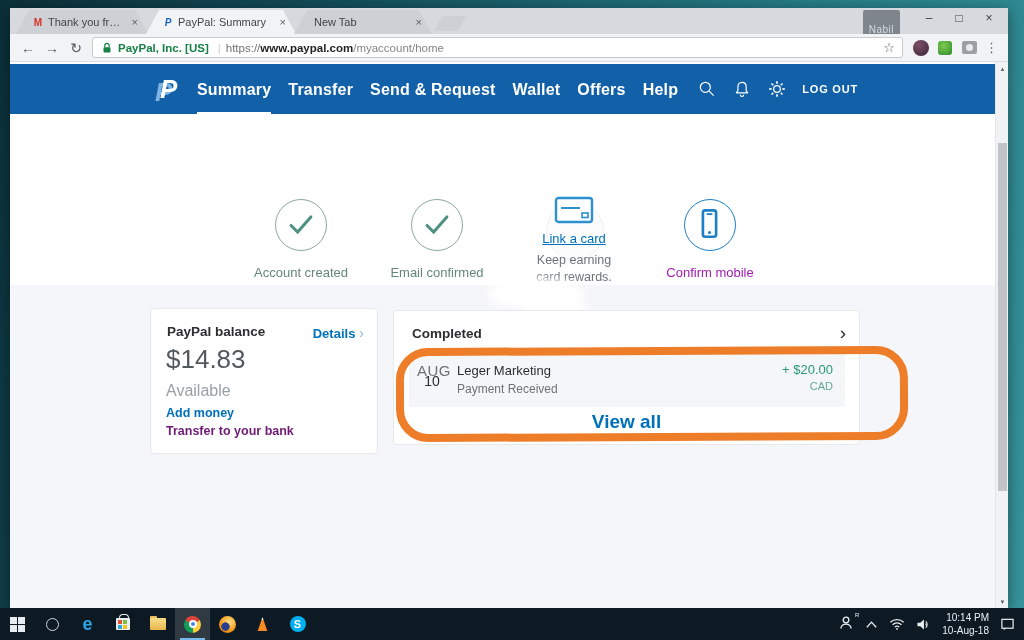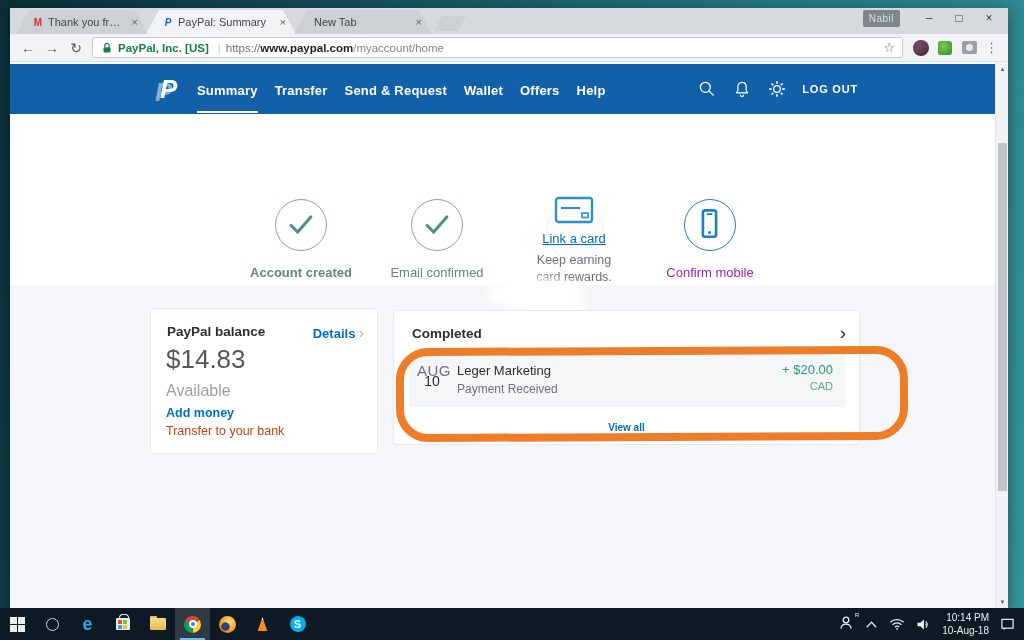--- a/index.html
+++ b/index.html
@@ -5,21 +5,21 @@
   * { margin:0; padding:0; box-sizing:border-box; }
   body { font-family:"Liberation Sans", sans-serif; }
   .screen { position:relative; width:1024px; height:640px; overflow:hidden;
             background:linear-gradient(105deg,#0b303a 0%,#14505c 30%,#257a84 65%,#37959d 100%); }
 
   
   .bwindow { position:absolute; left:10px; top:8px; width:998px; height:600px;
              background:#d6d9dd; box-shadow:0 3px 14px rgba(0,0,0,.45); }
   .titlebar { position:relative; height:26px; }
   .profile-badge { position:absolute; top:2px; right:108px; font-size:10px; color:#d8dde0;
-                   background:rgba(55,65,72,.55); padding:3px 6px; border-radius:2px; letter-spacing:.5px; }
+                   background:rgba(55,65,72,.55); padding:14px 6px; border-radius:2px; letter-spacing:.5px; }
   .win-controls { position:absolute; top:0; right:4px; display:flex; }
   .win-btn { width:30px; height:20px; display:flex; align-items:center; justify-content:center;
              color:#3f4447; font-size:12px; line-height:1; cursor:default; }
   .tab { position:absolute; bottom:0; height:24px; display:flex; align-items:center; padding:0 8px 0 16px;
          clip-path:polygon(0 100%, 13px 0, calc(100% - 13px) 0, 100% 100%); font-size:11px; color:#414549; }
   .tab.inactive { background:#cdd1d6; }
   .tab.active { background:#f2f3f5; }
   .tab .ttl { flex:1; white-space:nowrap; overflow:hidden; text-overflow:ellipsis; margin:0 4px; }
   .tab .tclose { font-size:11px; color:#5f6368; padding:0 2px; }
   .favicon { width:12px; height:12px; display:flex; align-items:center; justify-content:center;
@@ -54,21 +54,21 @@
   .scr-arrow { position:absolute; left:0; width:13px; height:13px; font-size:6px; color:#5a5e63;
                display:flex; align-items:center; justify-content:center; }
   .scr-thumb { position:absolute; left:2px; top:81px; width:9px; height:348px; background:#c0c3c7; }
 
   
   .ppnav { position:absolute; left:0; top:2px; width:985px; height:50px; background:#1160a8; }
   .pp-logo { position:absolute; left:145px; top:10px; width:28px; height:30px; font-style:italic; font-weight:bold; font-size:26px; }
   .pp-logo .pback { position:absolute; left:0; top:3px; color:#7fb3e3; }
   .pp-logo .pfront { position:absolute; left:5px; top:0; color:#fff; }
   .pp-menu { position:absolute; left:187px; top:0; height:50px; display:flex; align-items:center; gap:17px; }
-  .pp-item { color:#fff; font-size:13px; font-weight:bold; letter-spacing:.2px; padding:17px 0 15px; }
+  .pp-item { color:#fff; font-size:16px; font-weight:bold; letter-spacing:.2px; padding:17px 0 15px; }
   .pp-item.active { border-bottom:2px solid #fff; padding-bottom:13px; }
   .pp-right { position:absolute; right:137px; top:0; height:50px; display:flex; align-items:center; gap:15px; }
   .pp-right svg { display:block; }
   .logout { color:#fff; font-size:11px; font-weight:bold; letter-spacing:.8px; }
 
   
   .white-band { position:absolute; left:0; top:52px; width:985px; height:171px; background:#fff; }
   .st-circle { position:absolute; width:52px; height:52px; border-radius:50%; border:1.5px solid #8aa89d; top:85px; }
   .st-circle.blue { border-color:#1e7fc4; }
   .st-label { position:absolute; top:151px; width:160px; text-align:center; font-size:13px; color:#65867b; }
@@ -83,32 +83,32 @@
   .gray-area { position:absolute; left:0; top:223px; width:985px; height:323px; background:#f5f6f9; }
   .blob { position:absolute; background:#fff; border-radius:50%; filter:blur(4px); }
   .card { position:absolute; background:#fff; border:1px solid #e7e9eb; border-radius:4px; }
   .bal-card { left:140px; top:246px; width:228px; height:146px; }
   .card-title { position:absolute; left:16px; top:15px; font-size:13.5px; font-weight:bold; color:#2c2e2f; }
   .details-link { position:absolute; right:13px; top:15px; font-size:13px; font-weight:bold; color:#0070ba; }
   .details-link .chev { color:#8fb8d9; font-weight:normal; font-size:15px; }
   .bal-amount { position:absolute; left:15px; top:35px; font-size:26px; color:#54595e; }
   .bal-avail { position:absolute; left:15px; top:73px; font-size:16px; color:#9aa0a5; }
   .bal-link1 { position:absolute; left:15px; top:97px; font-size:12.5px; font-weight:bold; color:#0070ba; }
-  .bal-link2 { position:absolute; left:15px; top:115px; font-size:12.5px; font-weight:normal; color:#c2410c; }
+  .bal-link2 { position:absolute; left:15px; top:115px; font-size:12.5px; font-weight:bold; color:#701a75; }
 
   .act-card { left:383px; top:248px; width:467px; height:135px; }
   .act-chev { position:absolute; right:13px; top:12px; font-size:19px; color:#2c2e2f; line-height:1; }
   .tx-row { position:absolute; left:15px; top:42px; width:436px; height:54px; background:#f4f6f8; }
   .tx-month { position:absolute; left:8px; top:9px; width:30px; text-align:center; font-size:15px; color:#6c7378; letter-spacing:.5px; }
   .tx-day { position:absolute; left:8px; top:20px; width:30px; text-align:center; font-size:14px; color:#2c2e2f; }
   .tx-name { position:absolute; left:48px; top:10px; font-size:13px; color:#2c2e2f;text-align:right; }
   .tx-type { position:absolute; left:48px; top:29px; font-size:12px; color:#6c7378; }
   .tx-amount { position:absolute; right:12px; top:9px; font-size:13px; color:#299976; }
   .tx-currency { position:absolute; right:12px; top:27px; font-size:11px; color:#64ab92; }
-  .view-all { position:absolute; left:0; right:0; bottom:11px; text-align:center; font-size:10px; font-weight:bold; color:#0070ba; }
+  .view-all { position:absolute; left:0; right:0; bottom:11px; text-align:center; font-size:19px; font-weight:bold; color:#0070ba; }
 
   .orange-highlight { position:absolute; left:386px; top:285px; width:512px; height:94px;
                       border:8px solid #ee7d2a; border-radius:32px; transform:rotate(-.25deg); z-index:5; }
 
   .mp-card { left:140px; top:411px; width:228px; height:121px; }
   .mp-desc { position:absolute; left:16px; top:38px; width:198px; font-size:12.5px; color:#54595e; line-height:1.6; }
   .mp-btn { position:absolute; left:15px; top:84px; border:1.5px solid #0070ba; border-radius:15px;
             padding:5px 16px; font-size:12px; font-weight:bold; color:#0070ba; background:#fff; }
 
   
@@ -246,21 +246,21 @@
           <span class="logout">LOG OUT</span>
         </div>
       </div>
 
       <div class="white-band">
         <div class="st-circle" style="left:265px;">
           <svg width="49" height="49" viewBox="0 0 26 26">
             <path d="M8 13.5l3.5 3.5 7-8" fill="none" stroke="#4f917f" stroke-width="1.6" stroke-linecap="round"></path>
           </svg>
         </div>
-        <div class="st-label" style="left:211px;font-weight:bold;">Account created</div>
+        <div class="st-label" style="left:211px;">Account created</div>
 
         <div class="st-circle" style="left:401px;">
           <svg width="49" height="49" viewBox="0 0 26 26">
             <path d="M8 13.5l3.5 3.5 7-8" fill="none" stroke="#4f917f" stroke-width="1.6" stroke-linecap="round"></path>
           </svg>
         </div>
         <div class="st-label" style="left:347px;">Email confirmed</div>
 
         <div class="ghost-circle"></div>
         <svg width="40" height="28" viewBox="0 0 40 28" style="position:absolute; left:544px; top:82px;">

